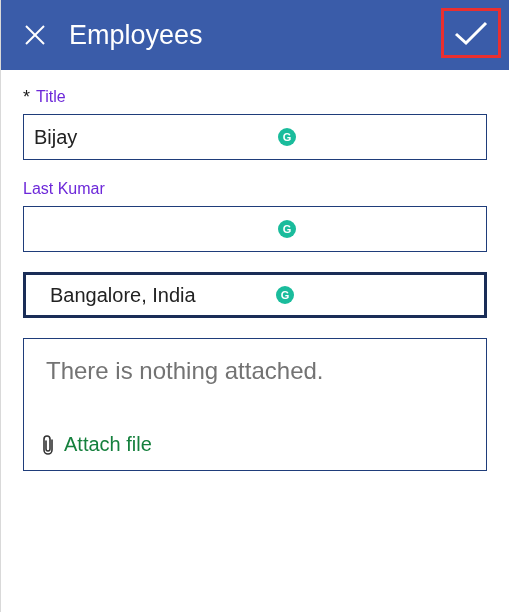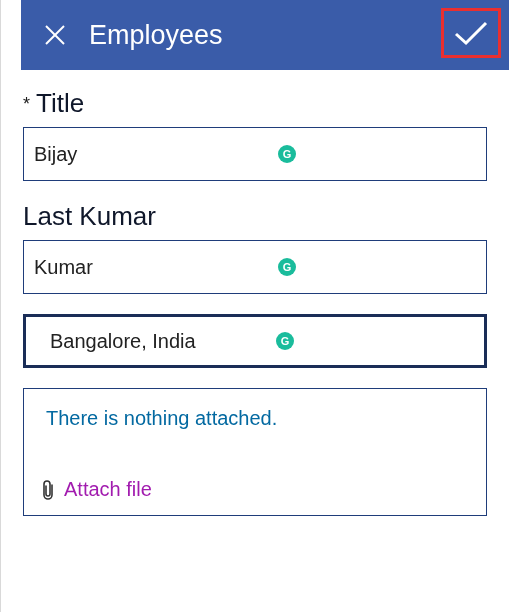--- a/index.html
+++ b/index.html
@@ -7,21 +7,20 @@
   .app { width: 509px; height: 612px; background: #fff; border-left: 1px solid #d9d9d9; position: relative; overflow: hidden; }
 
   .header {
     background: #3a5ca9;
     height: 70px;
     display: flex;
     align-items: center;
     padding: 0 8px 0 18px;
     color: #fff;
     position: relative;
-    margin-left: 20px;
   }
   .header .close {
     width: 32px; height: 32px;
     display: flex; align-items: center; justify-content: center;
     cursor: pointer;
     margin-right: 18px;
   }
   .header .title {
     font-size: 27px;
     font-weight: 400;
@@ -38,24 +37,24 @@
     justify-content: center;
     cursor: pointer;
   }
 
   .form {
     padding: 18px 22px 0 22px;
   }
   .field { margin-bottom: 20px; }
   .label-row { display: flex; align-items: center; margin-bottom: 8px; }
   .req { color: #1a1a1a; font-size: 18px; margin-right: 6px; line-height: 1; }
-  .label { color: #0f172a; font-size: 26px; }
+  .label { color: #6d28d9; font-size: 16px; }
   .input-box {
     border: 1.5px solid #1f3d7a;
-    height: 54px;
+    height: 46px;
     display: flex;
     align-items: center;
     padding: 0 10px;
     position: relative;
     background: #fff;
   }
   .input-box.focused { border: 3px solid #1a2d57; padding-left: 24px; }
   .input-text {
     font-size: 20px;
     color: #222;
@@ -78,31 +77,31 @@
     font-weight: bold;
     font-family: Arial, sans-serif;
   }
 
   .attach-box {
     border: 1.5px solid #1f3d7a;
     padding: 18px 16px 14px 16px;
     background: #fff;
   }
   .attach-empty {
-    font-size: 20px;
-    color: #0369a1;
+    font-size: 24px;
+    color: #737373;
     margin-bottom: 40px;
     padding-left: 6px;
   }
   .attach-action {
     display: flex;
     align-items: center;
     cursor: pointer;
     font-size: 20px;
-    color: #a21caf;
+    color: #15803d;
     margin-top: 48px;
   }
   .attach-action .clip {
     margin-right: 8px;
     display: flex;
   }
 </style>
 </head>
 <body>
 
@@ -134,21 +133,20 @@
         <span class="input-text">Bijay</span>
         <span class="g-badge"></span>
       </div>
     </div>
 
     <div class="field">
       <div class="label-row">
         <span class="label">Last Kumar</span>
       </div>
       <div class="input-box">
-        <span class="input-text">Kumar</span>
         <span class="g-badge"></span>
       </div>
     </div>
 
     <div class="field">
       <div class="input-box focused">
         <span class="input-text">Bangalore, India</span>
         <span class="g-badge"></span>
       </div>
     </div>

